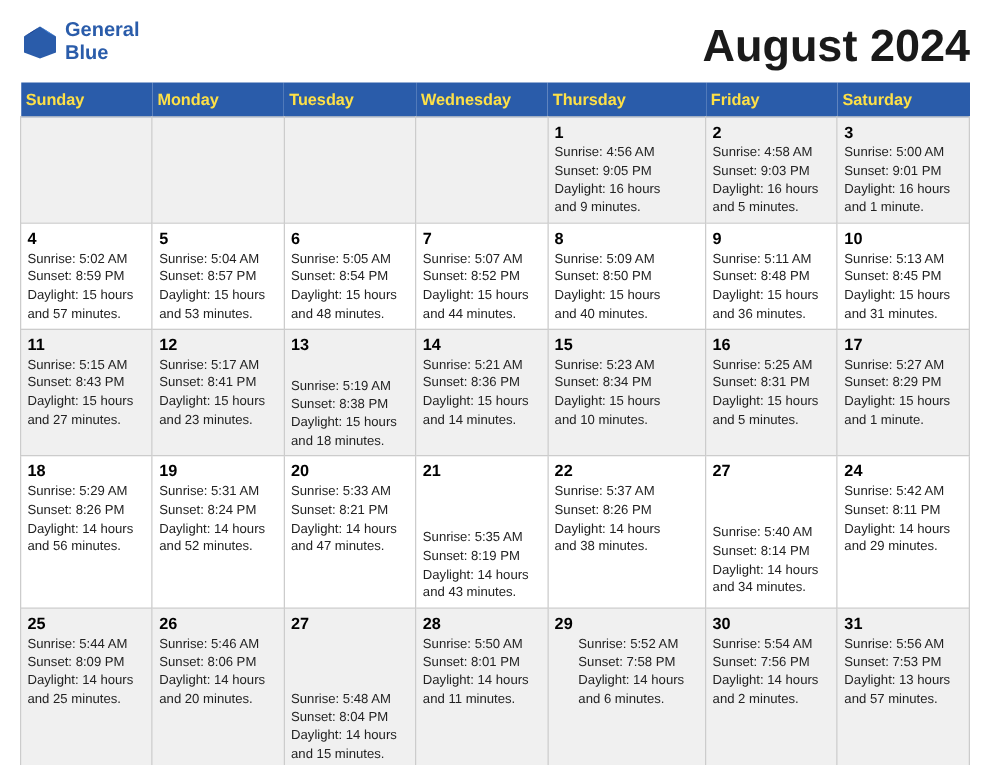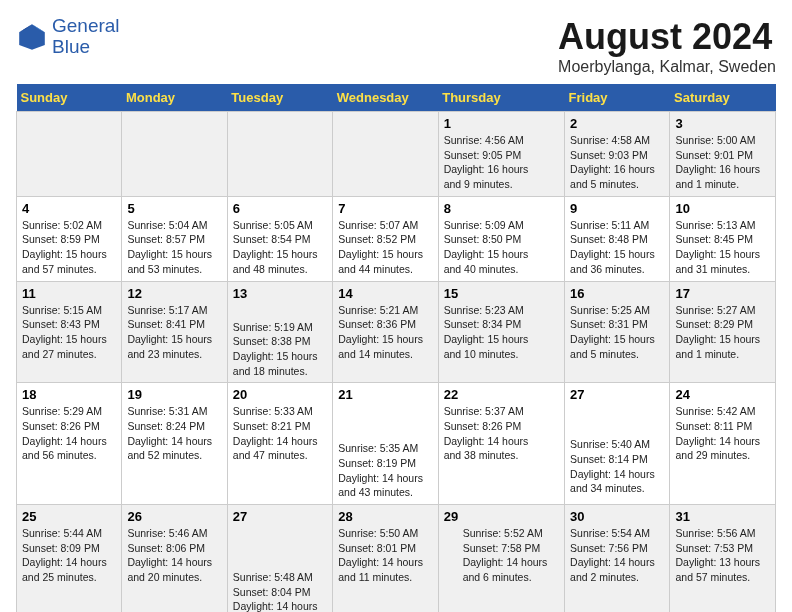--- a/index.html
+++ b/index.html
@@ -15,34 +15,34 @@
       justify-content: space-between;
       align-items: flex-start;
       margin-bottom: 8px;
     }
     .logo {
       display: flex;
       align-items: center;
       gap: 4px;
     }
     .logo-text {
-      font-size: 19px;
-      font-weight: normal;
+      font-size: 16px;
+      font-weight: bold;
       color: #1a1a1a;
       line-height: 1.1;
     }
     .logo-text span {
       color: #2a5caa;
     }
     .logo-icon {
       width: 32px;
       height: 32px;
     }
     .title-area {
-      text-align: left;
+      text-align: right;
     }
     .main-title {
       font-size: 36px;
       font-weight: bold;
       color: #1a1a1a;
     }
     .subtitle {
       font-size: 16px;
       color: #333;
     }
@@ -99,21 +99,20 @@
     </svg>
     <div>
       <div class="logo-text">
         <span>General</span><br>
         <span style="color:#2a5caa;">Blue</span>
       </div>
     </div>
   </div>
   <div class="title-area">
     <div class="main-title">August 2024</div>
-    <div class="subtitle">Moerbylanga, Kalmar, Sweden</div>
   </div>
 </div>
 
 <table>
   <thead>
     <tr>
     <th>Sunday</th>
         <th>Monday</th>
         <th>Tuesday</th>
         <th>Wednesday</th>

